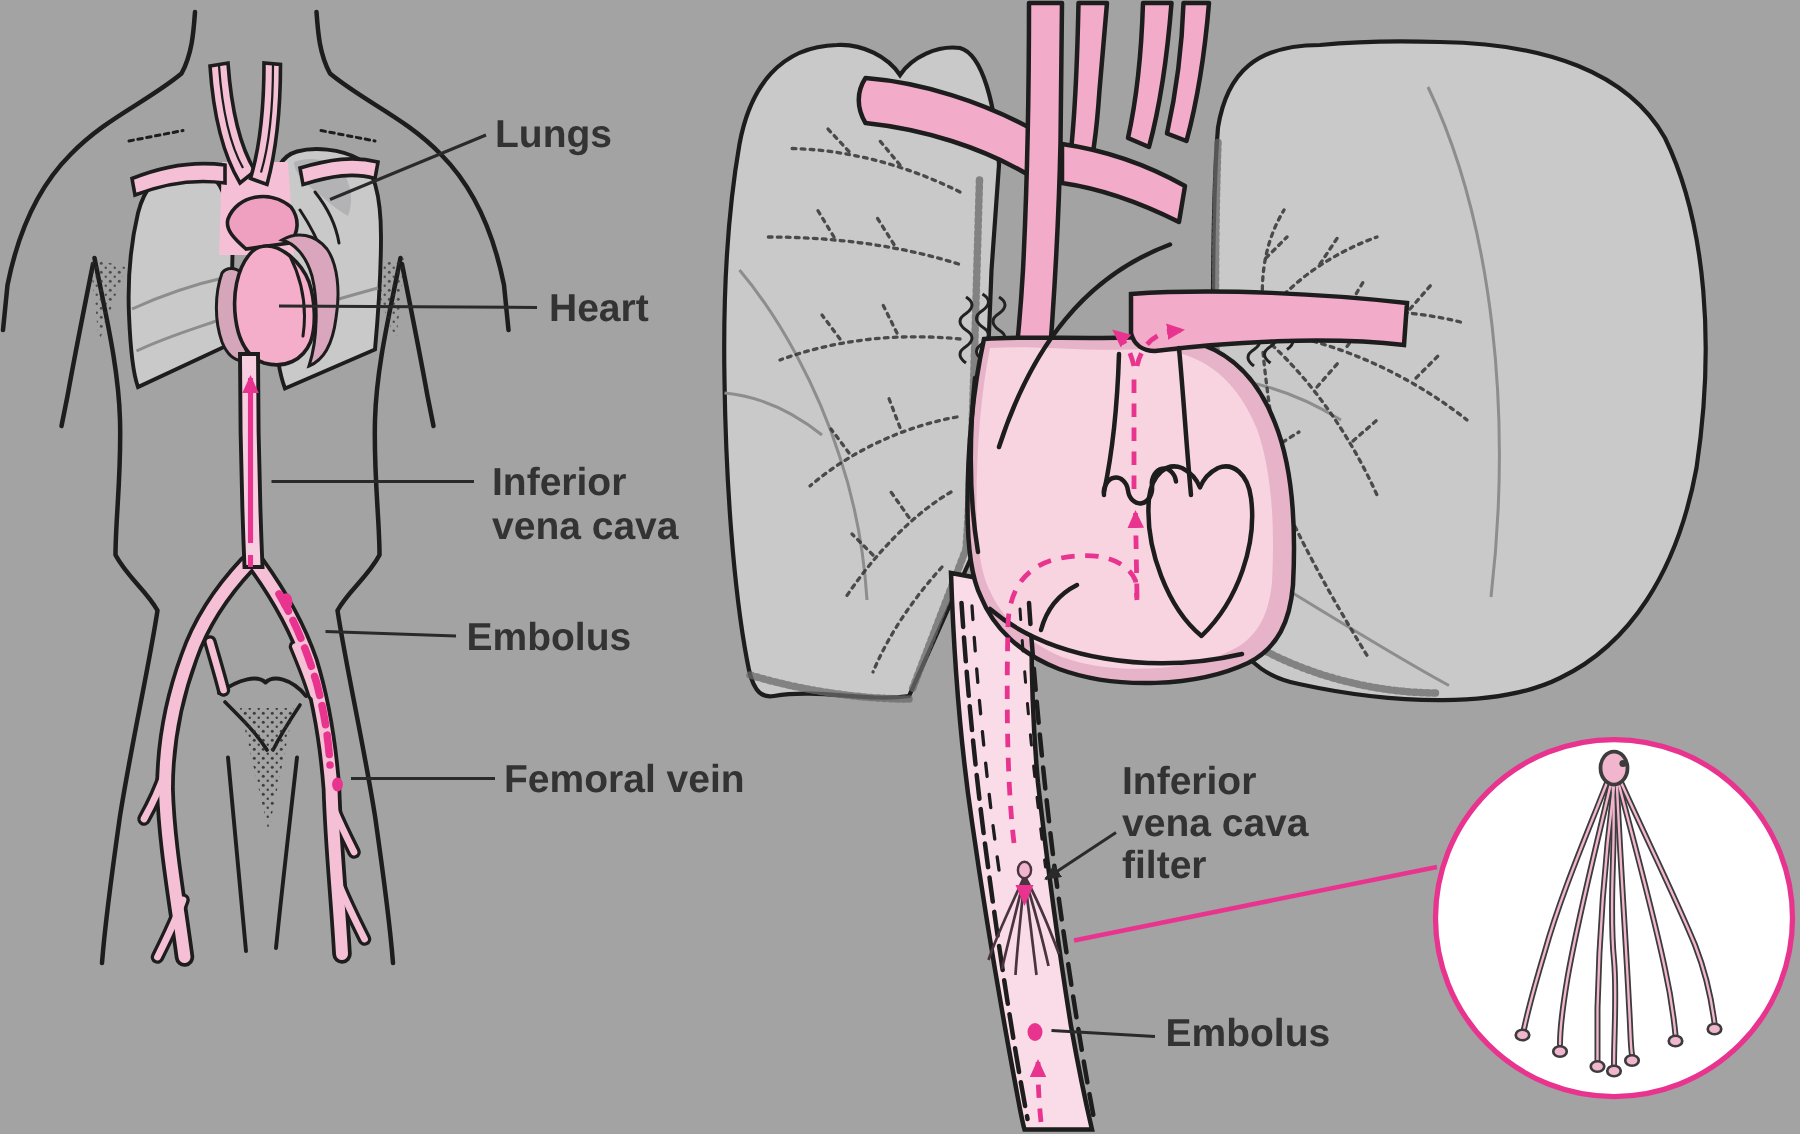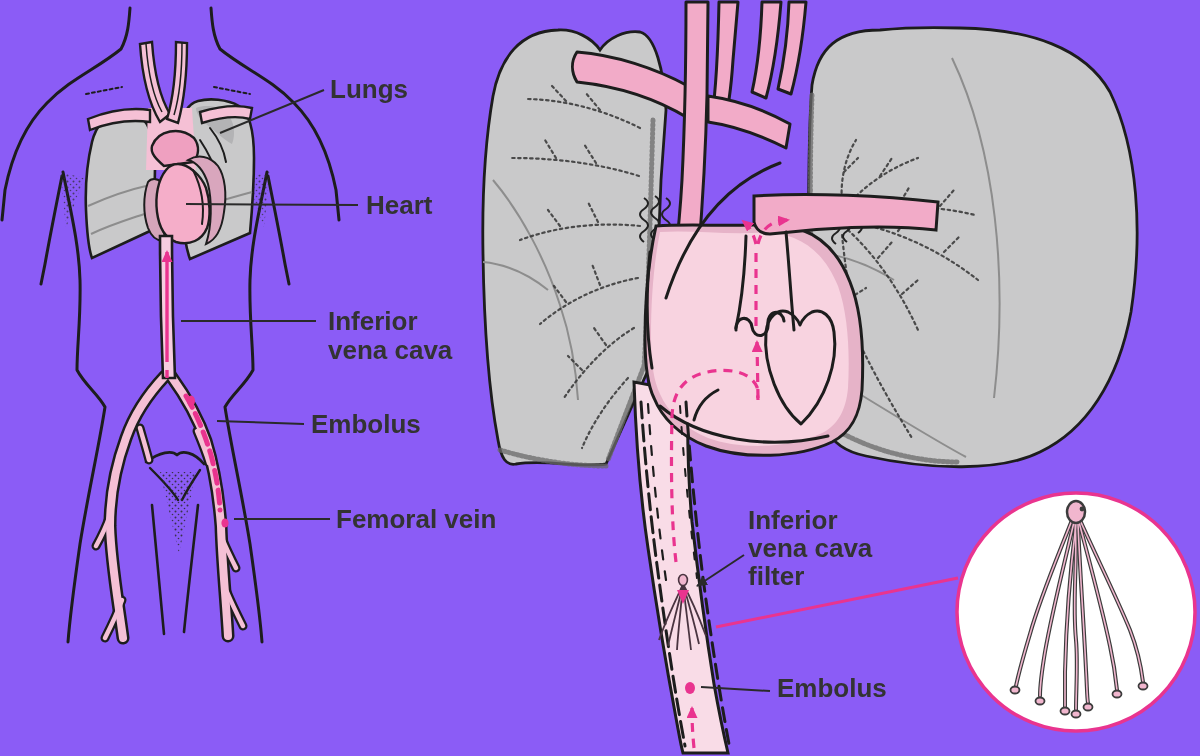--- a/index.html
+++ b/index.html
@@ -1,16 +1,16 @@
 <!DOCTYPE html>
 <html><head>
 <meta charset="utf-8">
 <style>
   html,body{margin:0;padding:0;background:#fff;}
-  #stage{position:relative;width:1200px;height:756px;background:#8b5cf6;overflow:hidden;}
+  #stage{position:relative;width:1200px;height:756px;background:#a3a3a3;overflow:hidden;}
   svg{position:absolute;left:0;top:0;}
   .lbl{font-family:"Liberation Sans",sans-serif;font-size:26px;font-weight:600;fill:#333333;}
   .outline{stroke:#1d1d1d;fill:none;stroke-linecap:round;stroke-linejoin:round;}
   .fern{stroke:#343434;fill:none;stroke-width:2.2;stroke-dasharray:2.5 3.5;stroke-linecap:round;opacity:.85;}
   .coil{stroke:#222;fill:none;stroke-width:2;}
   .fiss{stroke:#8d8d8d;fill:none;stroke-width:2;}
   .stipedge{stroke:#6a6a6a;fill:none;stroke-dasharray:1.5 2.8;stroke-width:5;opacity:.75;stroke-linecap:round;}
   .leader{stroke:#2a2a2a;stroke-width:2;fill:none;}
   .flow{stroke:#e9348f;fill:none;stroke-width:3.2;stroke-dasharray:9 7;}
 </style>

